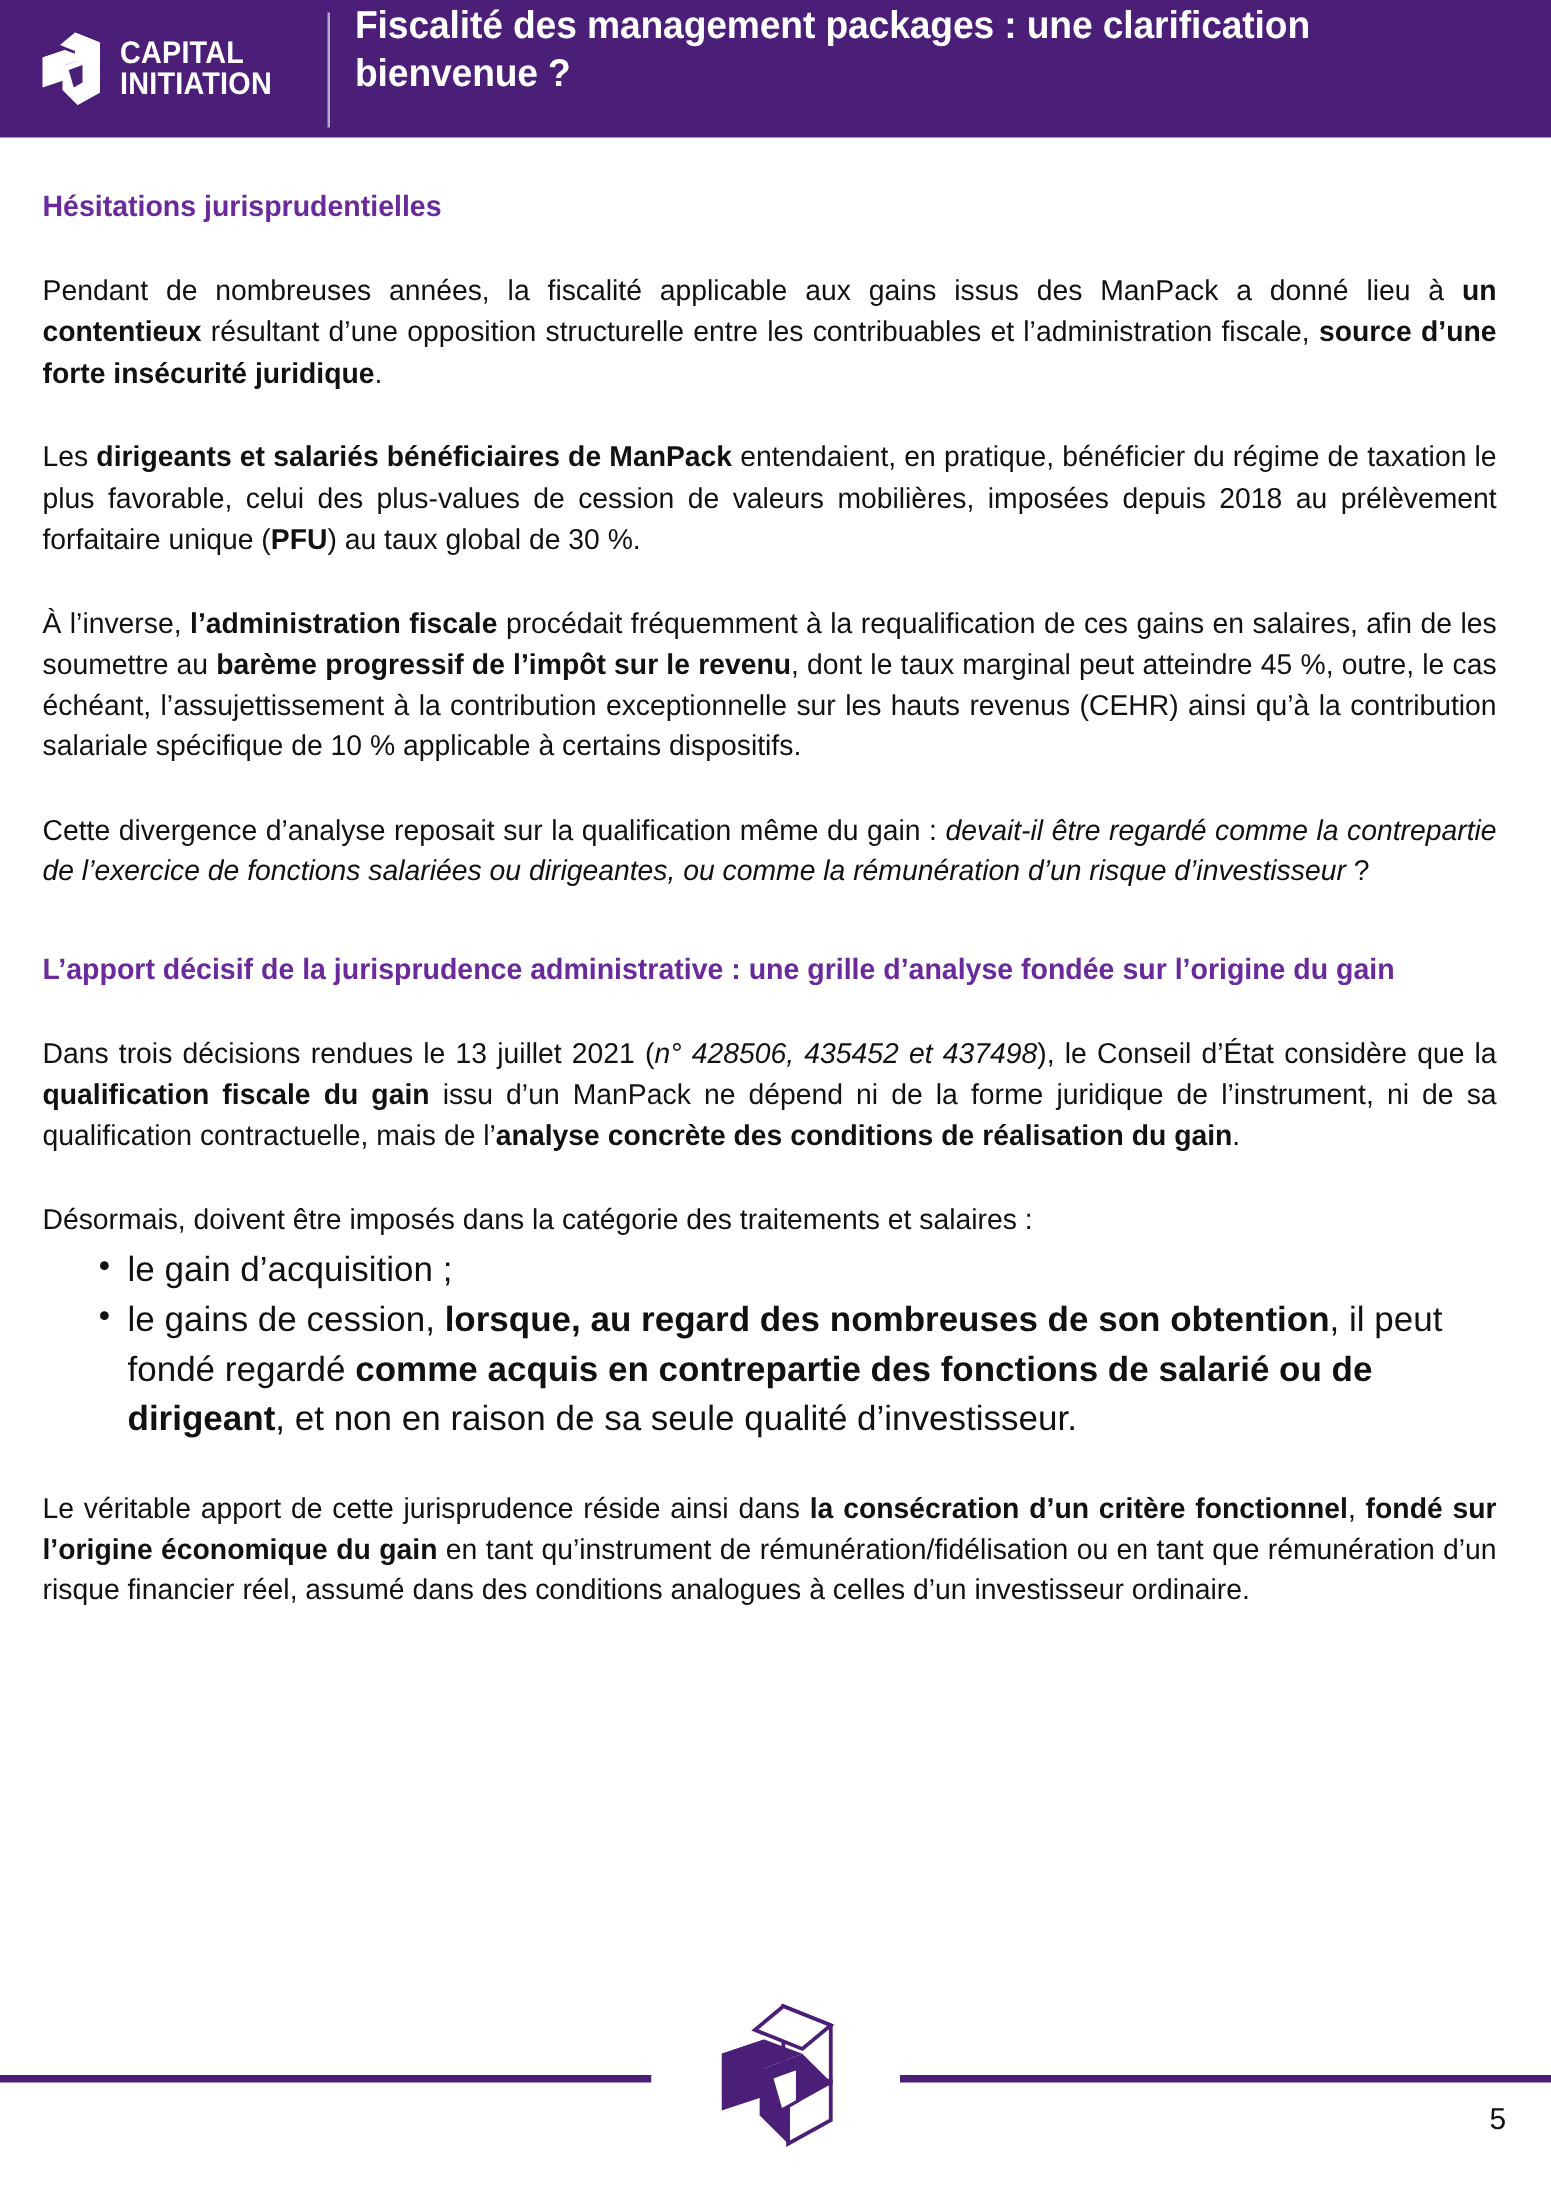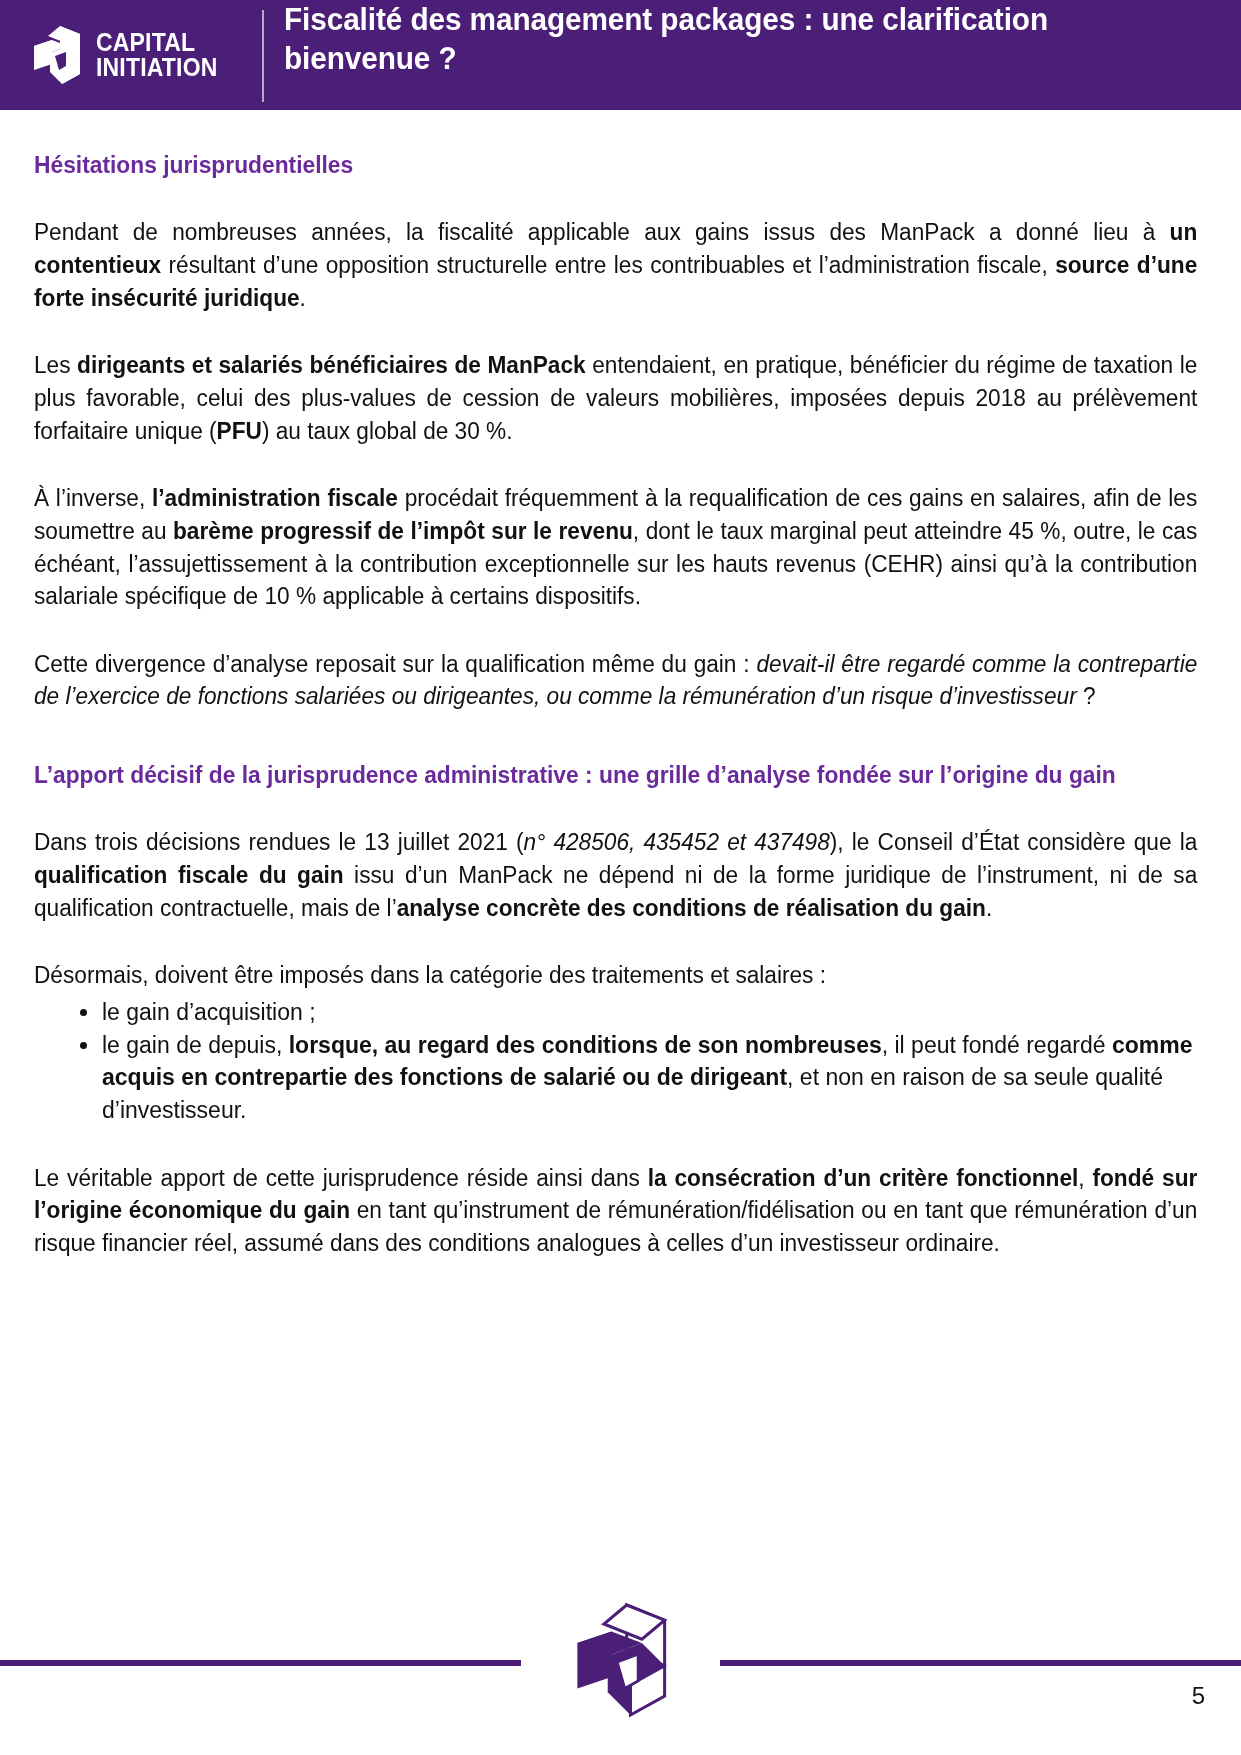--- a/index.html
+++ b/index.html
@@ -110,21 +110,21 @@
   b, strong { font-weight: 700; }
   i, em { font-style: italic; }
 
   ul.bullets {
     margin: 4px 0 0 0;
     padding: 0 0 0 46px;
     list-style: none;
   }
   ul.bullets li {
     position: relative;
-    font-size: 23px;
+    font-size: 28px;
     line-height: 1.42;
     color: #111111;
     margin: 0 0 0 0;
     padding-left: 22px;
     text-align: left;
   }
   ul.bullets li::before {
     content: "";
     position: absolute;
     left: 0;
@@ -236,21 +236,21 @@
   <div class="gap-lg"></div>
   <p class="para nojust">
     <span>Désormais, doivent être imposés dans la catégorie des traitements et salaires :</span>
   </p>
 
   <ul class="bullets">
     <li>
       <span>le gain d’acquisition ;</span>
     </li>
     <li>
-      <span>le gain de depuis, </span><b>lorsque, au regard des conditions de son nombreuses</b><span>, il peut fondé regardé </span><b>comme acquis en contrepartie des fonctions de salarié ou de dirigeant</b><span>, et non en raison de sa seule qualité d’investisseur.</span>
+      <span>le gains de cession, </span><b>lorsque, au regard des nombreuses de son obtention</b><span>, il peut fondé regardé </span><b>comme acquis en contrepartie des fonctions de salarié ou de dirigeant</b><span>, et non en raison de sa seule qualité d’investisseur.</span>
     </li>
   </ul>
 
   <div class="gap-lg"></div>
   <p class="para">
     <span>Le véritable apport de cette jurisprudence réside ainsi dans </span><b>la consécration d’un critère fonctionnel</b><span>, </span><b>fondé sur l’origine économique du gain</b><span> en tant qu’instrument de rémunération/fidélisation ou en tant que rémunération d’un risque financier réel, assumé dans des conditions analogues à celles d’un investisseur ordinaire.</span>
   </p>
 
 </div>
 

